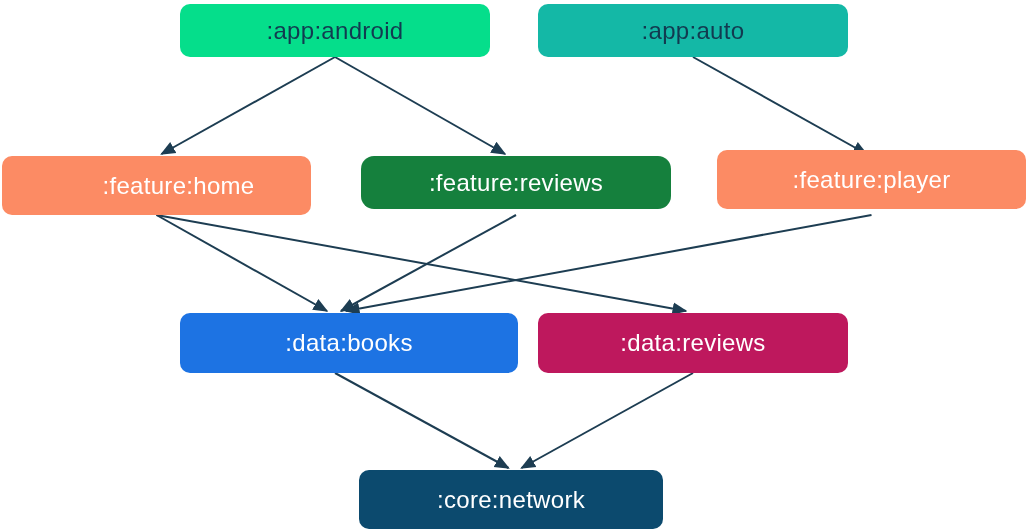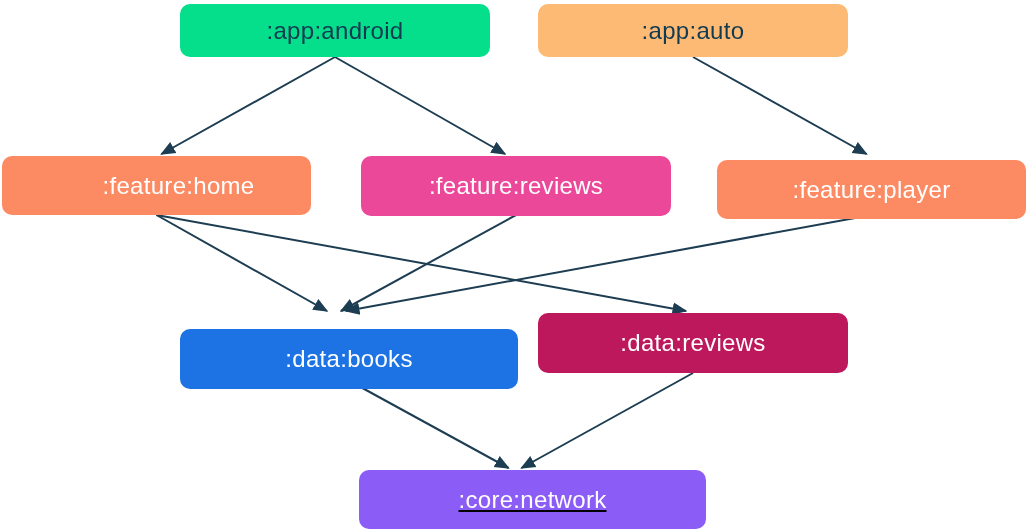--- a/index.html
+++ b/index.html
@@ -57,35 +57,35 @@
         <line x1="516" y1="215" x2="341" y2="311" stroke="#1d3d52" stroke-width="2" marker-end="url(#arrowhead)"></line>
         <line x1="871.5" y1="215" x2="346" y2="311" stroke="#1d3d52" stroke-width="2" marker-end="url(#arrowhead)"></line>
         <line x1="335" y1="373" x2="508.5" y2="468" stroke="#1d3d52" stroke-width="2" marker-end="url(#arrowhead)"></line>
         <line x1="693" y1="373" x2="521.5" y2="468" stroke="#1d3d52" stroke-width="2" marker-end="url(#arrowhead)"></line>
       </g>
   </svg>
   <div id="nodes">
       <div class="node" style="left: 180px; top: 4px; width: 310px; height: 53px; background: rgb(5, 222, 139);">
         <span class="label" style="color: rgb(18, 58, 80);">:app:android</span>
       </div>
-      <div class="node" style="left: 538px; top: 4px; width: 310px; height: 53px; background: #fdba74;">
+      <div class="node" style="left: 538px; top: 4px; width: 310px; height: 53px; background: #14b8a6;">
         <span class="label" style="color: rgb(18, 58, 80);">:app:auto</span>
       </div>
       <div class="node" style="left: 2px; top: 156px; width: 309px; height: 59px; background: rgb(252, 139, 100);">
         <span class="label" style="color: rgb(255, 255, 255); margin-left: 44px;">:feature:home</span>
       </div>
-      <div class="node" style="left: 361px; top: 156px; width: 310px; height: 60px; background: #ec4899;">
+      <div class="node" style="left: 361px; top: 156px; width: 310px; height: 53px; background: #15803d; border-radius: 13px;">
         <span class="label" style="color: rgb(255, 255, 255);">:feature:reviews</span>
       </div>
-      <div class="node" style="left: 717px; top: 160px; width: 309px; height: 59px; background: rgb(252, 139, 100);">
+      <div class="node" style="left: 717px; top: 150px; width: 309px; height: 59px; background: rgb(252, 139, 100);">
         <span class="label" style="color: rgb(255, 255, 255);">:feature:player</span>
       </div>
-      <div class="node" style="left: 180px; top: 313px; width: 338px; height: 60px; background: rgb(29, 115, 227); margin-top: 16px;">
+      <div class="node" style="left: 180px; top: 313px; width: 338px; height: 60px; background: rgb(29, 115, 227);">
         <span class="label" style="color: rgb(255, 255, 255);">:data:books</span>
       </div>
       <div class="node" style="left: 538px; top: 313px; width: 310px; height: 60px; background: #be185d;">
         <span class="label" style="color: rgb(255, 255, 255);">:data:reviews</span>
       </div>
-      <div class="node" style="left: 359px; top: 470px; width: 347px; height: 59px; background: #8b5cf6; text-decoration: underline;">
+      <div class="node" style="left: 359px; top: 470px; width: 304px; height: 59px; background: #0c4a6e;">
         <span class="label" style="color: rgb(255, 255, 255);">:core:network</span>
       </div>
     </div>
 </div>
 
 </body></html>

